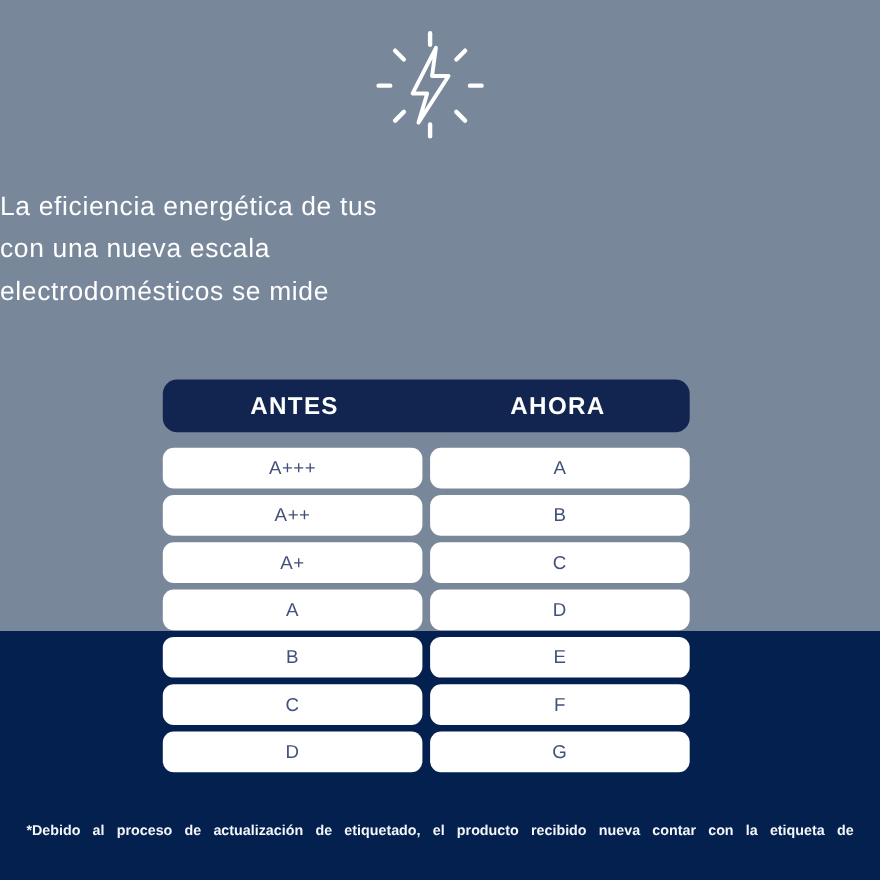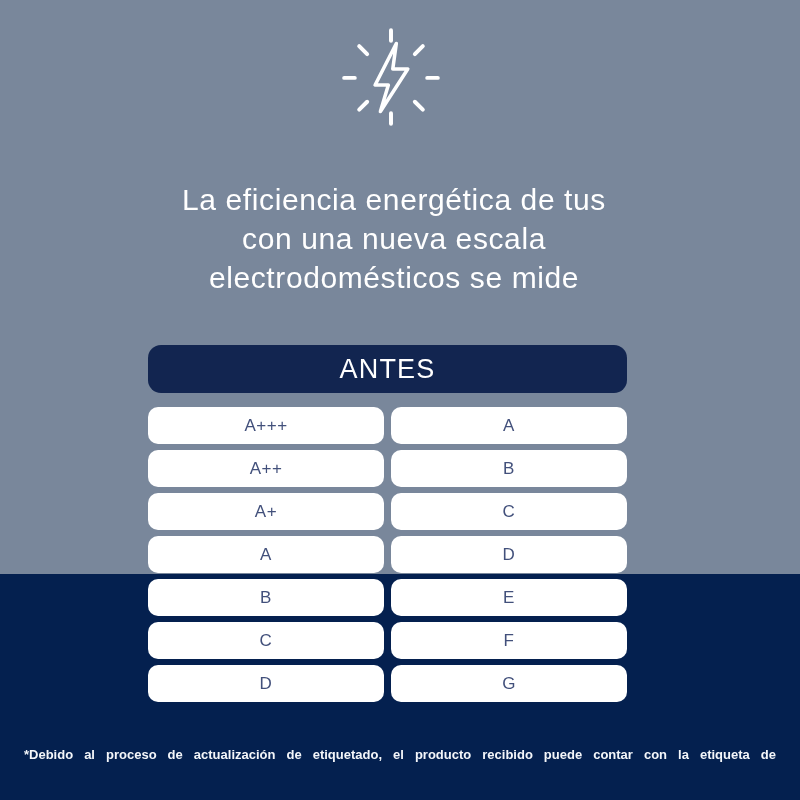--- a/index.html
+++ b/index.html
@@ -13,24 +13,24 @@
     width: 800px; height: 800px;
     background: linear-gradient(to bottom, #79879B 0px, #79879B 574px, #04204F 574px, #04204F 800px);
   }
   .icon-wrap {
     position: absolute;
     top: 24px; left: 0; right: 18px;
     text-align: center;
   }
   .title {
     position: absolute;
-    top: 180px; left: 0; right: 12px;
-    text-align: center;
+    top: 168px; left: 0; right: 12px;
+    text-align: left;
     color: #FFFFFF;
-    font-size: 30px;
+    font-size: 24px;
     font-weight: 400;
     letter-spacing: 0.6px;
   }
   .title .title-line { line-height: 39px; }
   .table {
     position: absolute;
     top: 345px; left: 148px;
     width: 479px;
   }
   .thead {
@@ -39,22 +39,22 @@
     background: #122550;
     border-radius: 13px;
     margin-bottom: 14px;
   }
   .th {
     flex: 1 1 50%;
     display: flex;
     align-items: center;
     justify-content: center;
     color: #FFFFFF;
-    font-size: 27px;
-    font-weight: 400;
+    font-size: 22px;
+    font-weight: 700;
     letter-spacing: 1.2px;
   }
   .row {
     display: flex;
     gap: 7px;
     margin-bottom: 6px;
   }
   .cell {
     flex: 1 1 50%;
     height: 37px;
@@ -105,20 +105,21 @@
 
   <div class="title">
     <div class="title-line">La eficiencia energética de tus</div>
     <div class="title-line">con una nueva escala</div>
     <div class="title-line">electrodomésticos se mide</div>
   </div>
 
   <div class="table">
     <div class="thead">
       <div class="th">ANTES</div>
+      <div class="th">AHORA</div>
     </div>
 
     <div class="row">
       <div class="cell">A+++</div>
       <div class="cell">A</div>
     </div>
     <div class="row">
       <div class="cell">A++</div>
       <div class="cell">B</div>
     </div>
@@ -138,16 +139,16 @@
       <div class="cell">C</div>
       <div class="cell">F</div>
     </div>
     <div class="row">
       <div class="cell">D</div>
       <div class="cell">G</div>
     </div>
   </div>
 
   <div class="footnote">
-    <div class="footnote-line">*Debido al proceso de actualización de etiquetado, el producto recibido puede contar con la etiqueta de</div>
+    <div class="footnote-line">*Debido al proceso de actualización de etiquetado, el producto recibido nueva contar con la etiqueta de</div>
   </div>
 
 </div>
 
 </body></html>

